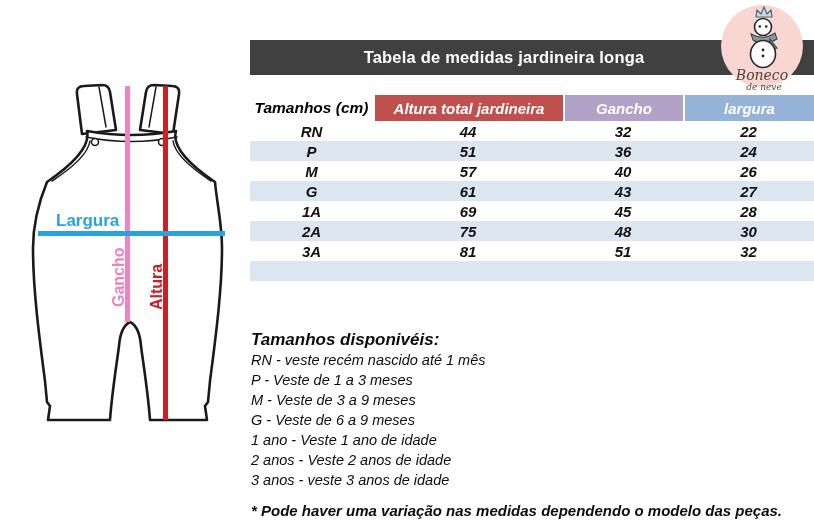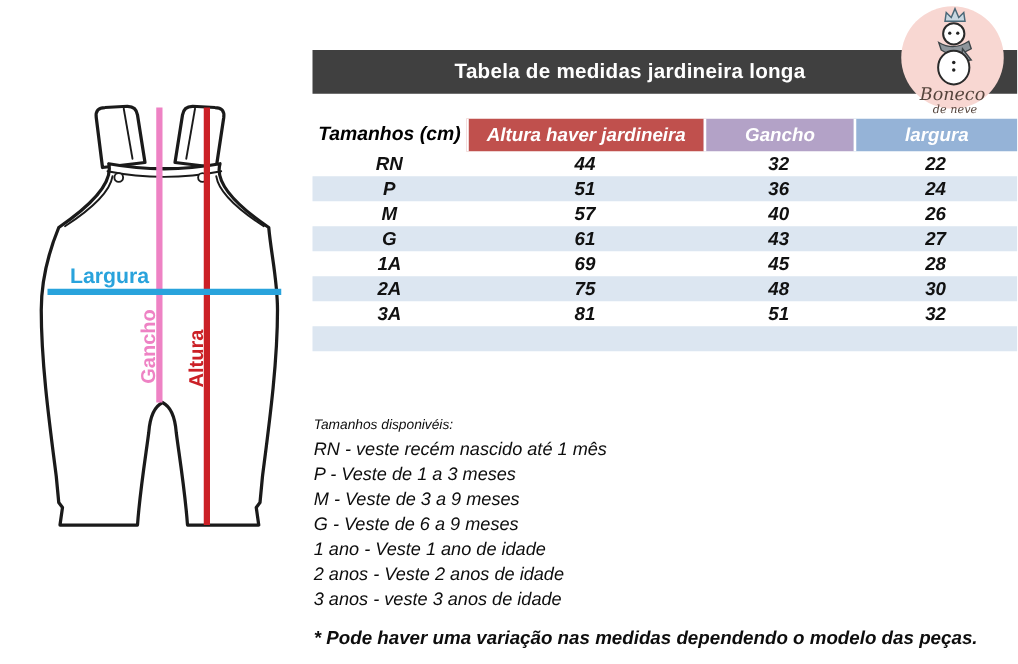--- a/index.html
+++ b/index.html
@@ -30,21 +30,21 @@
   .th1{background:#c0504d;color:#fff;border-left:2px solid #fff;}
   .th2{background:#b3a2c7;color:#fff;border-left:2px solid #fff;}
   .th3{background:#95b3d7;color:#fff;border-left:2px solid #fff;}
   .th0{background:#ffffff;color:#000;font-size:15.5px;}
   .row-alt{background:#dce6f1;}
   
   .notes{
     position:absolute;left:251px;top:330px;width:560px;
     font-style:italic;font-size:14.5px;line-height:20px;color:#0d0d0d;
   }
-  .notes-heading{font-weight:normal;font-size:11px;}
+  .notes-heading{font-weight:bold;font-size:17px;}
   .footnote{font-weight:bold;font-size:15px;margin-top:11px;}
 </style>
 </head>
 <body>
 
 <div class="screen">
 
   <svg class="garment-svg" width="250" height="531" viewBox="0 0 250 531">
     <g stroke="#1a1a1a" stroke-width="2.6" fill="#ffffff" stroke-linejoin="round" stroke-linecap="round">
 
@@ -104,21 +104,21 @@
       <circle cx="57" cy="50" r="1.4" fill="#222"></circle>
       <circle cx="57" cy="56" r="1.4" fill="#222"></circle>
     </g>
     <text x="56" y="80" text-anchor="middle" font-family="DejaVu Serif, serif" font-style="italic" font-size="14" fill="#55443c">Boneco</text>
     <text x="58" y="90" text-anchor="middle" font-family="DejaVu Serif, serif" font-style="italic" font-size="9" fill="#55443c">de neve</text>
   </svg>
 
   <div class="tbl">
     <div class="trow thead">
       <div class="tcell c0 th0">Tamanhos (cm)</div>
-      <div class="tcell c1 th1">Altura haver jardineira</div>
+      <div class="tcell c1 th1">Altura total jardineira</div>
       <div class="tcell c2 th2">Gancho</div>
       <div class="tcell c3 th3">largura</div>
     </div>
     <div class="trow">
       <div class="tcell c0">RN</div>
       <div class="tcell c1">44</div>
       <div class="tcell c2">32</div>
       <div class="tcell c3">22</div>
     </div>
     <div class="trow row-alt">

